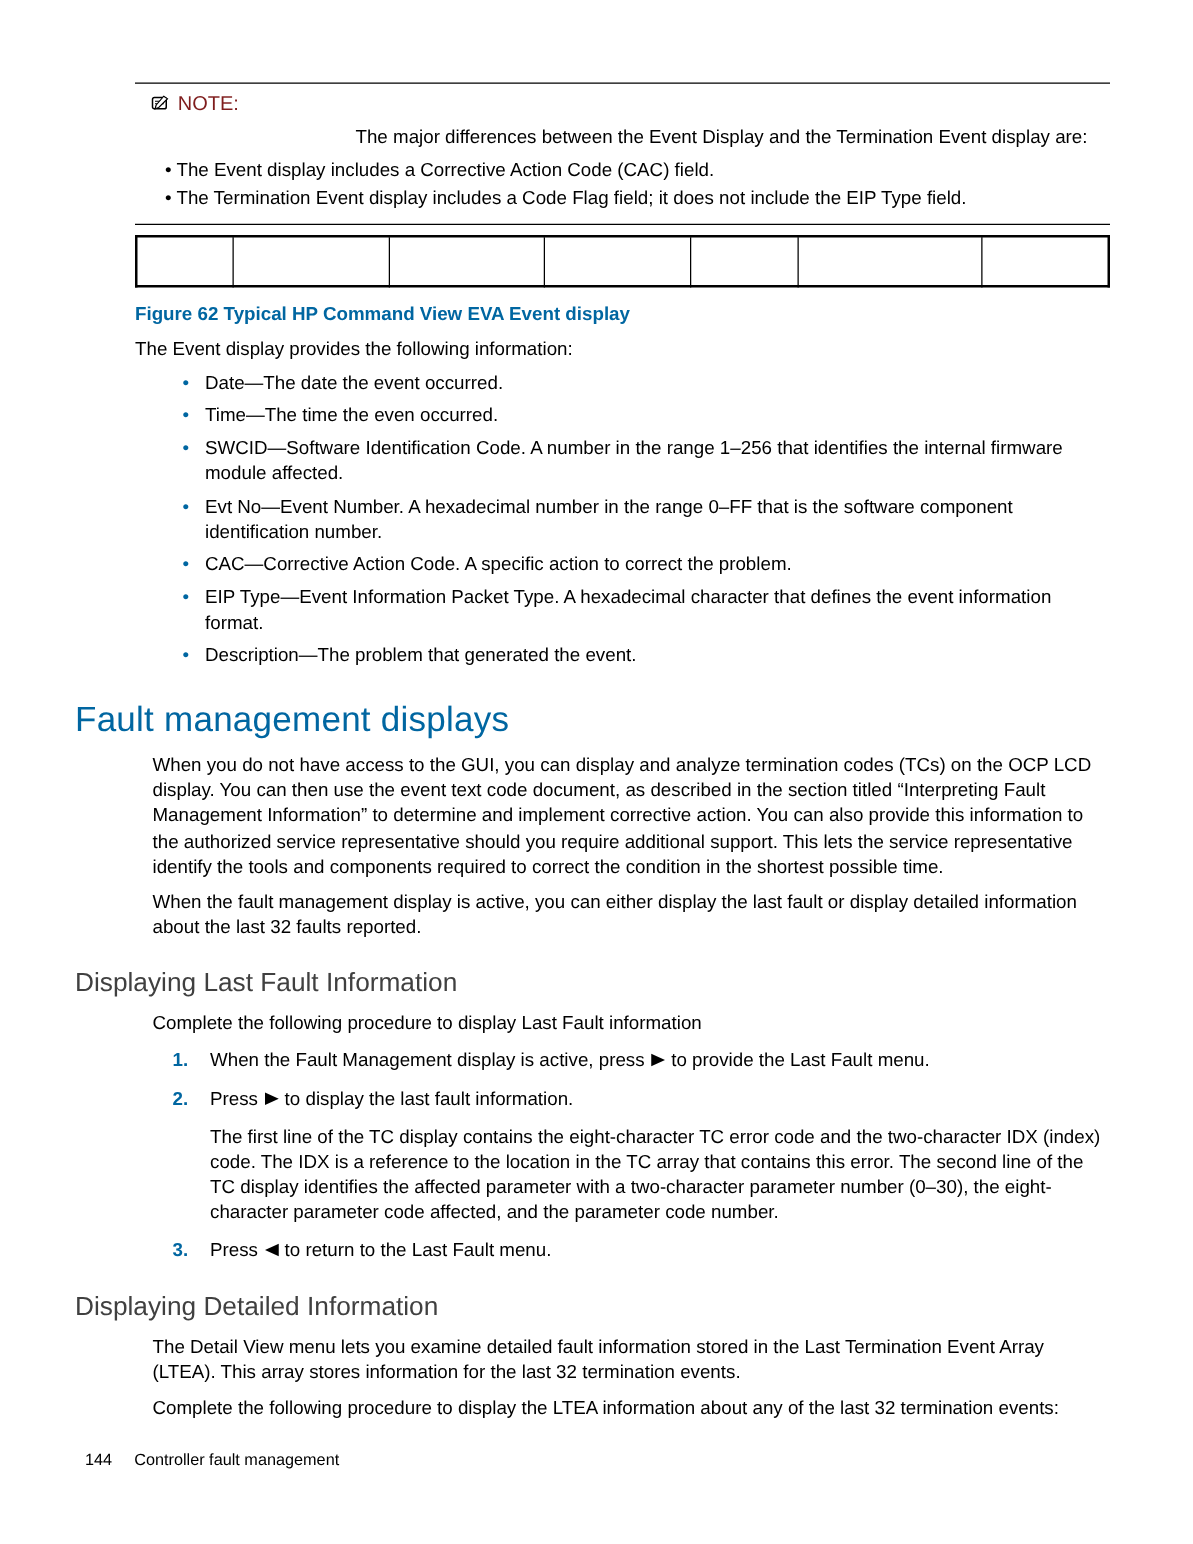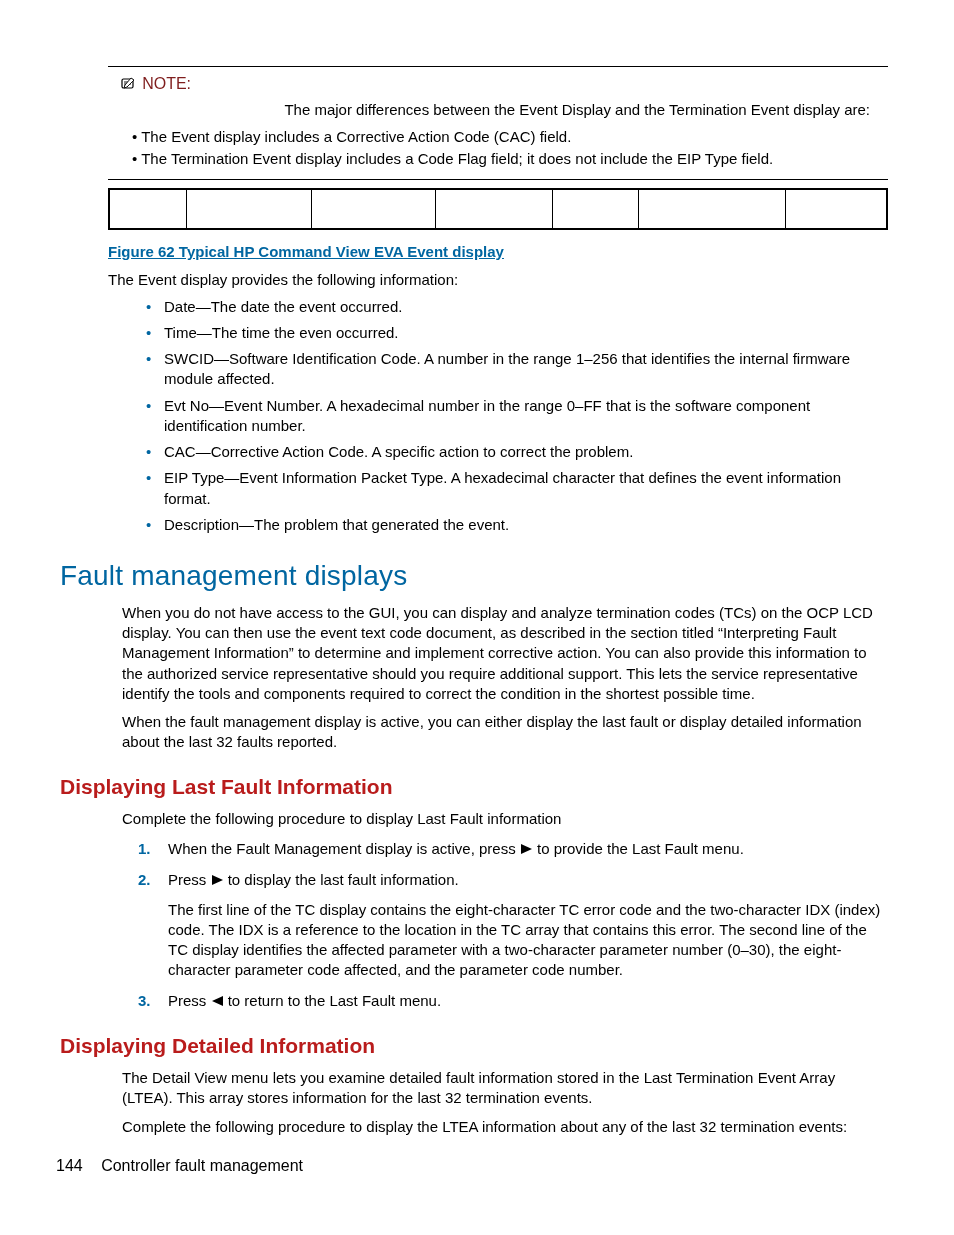--- a/index.html
+++ b/index.html
@@ -63,21 +63,20 @@
     border-right: 1px solid #000;
     height: 36px;
   }
   .fig-table td:last-child { border-right: none; }
   .fig-caption {
     margin-left: 48px;
     margin-top: 12px;
     color: #0066a1;
     font-weight: bold;
     font-size: 15px;
-    text-decoration: underline;
   }
   .body-text {
     margin-left: 48px;
     margin-right: 10px;
     margin-top: 8px;
     margin-bottom: 6px;
   }
   .body-text-indent {
     margin-left: 62px;
     margin-right: 10px;
@@ -103,22 +102,22 @@
     font-size: 15px;
   }
   h2.section {
     color: #0066a1;
     font-weight: 300;
     font-size: 28px;
     margin: 22px 0 6px 0;
     letter-spacing: 0.2px;
   }
   h3.subsection {
-    color: #b91c1c;
-    font-weight: 700;
+    color: #404040;
+    font-weight: 400;
     font-size: 21px;
     margin: 20px 0 4px 0;
   }
   ol.steps {
     margin: 6px 0 0 78px;
     padding: 0;
     list-style: none;
     counter-reset: step;
   }
   ol.steps > li {
@@ -138,23 +137,23 @@
   }
   .step-para {
     margin-top: 8px;
   }
   .tri-right, .tri-left {
     display: inline-block;
     vertical-align: -1px;
   }
   .footer {
     position: absolute;
-    left: 56px;
+    left: 68px;
     bottom: 58px;
-    font-size: 16px;
+    font-size: 13px;
   }
   .footer .pg { margin-right: 14px; }
 </style>
 </head>
 <body>
 
 <div class="page">
 
   <div class="rule"></div>
 

